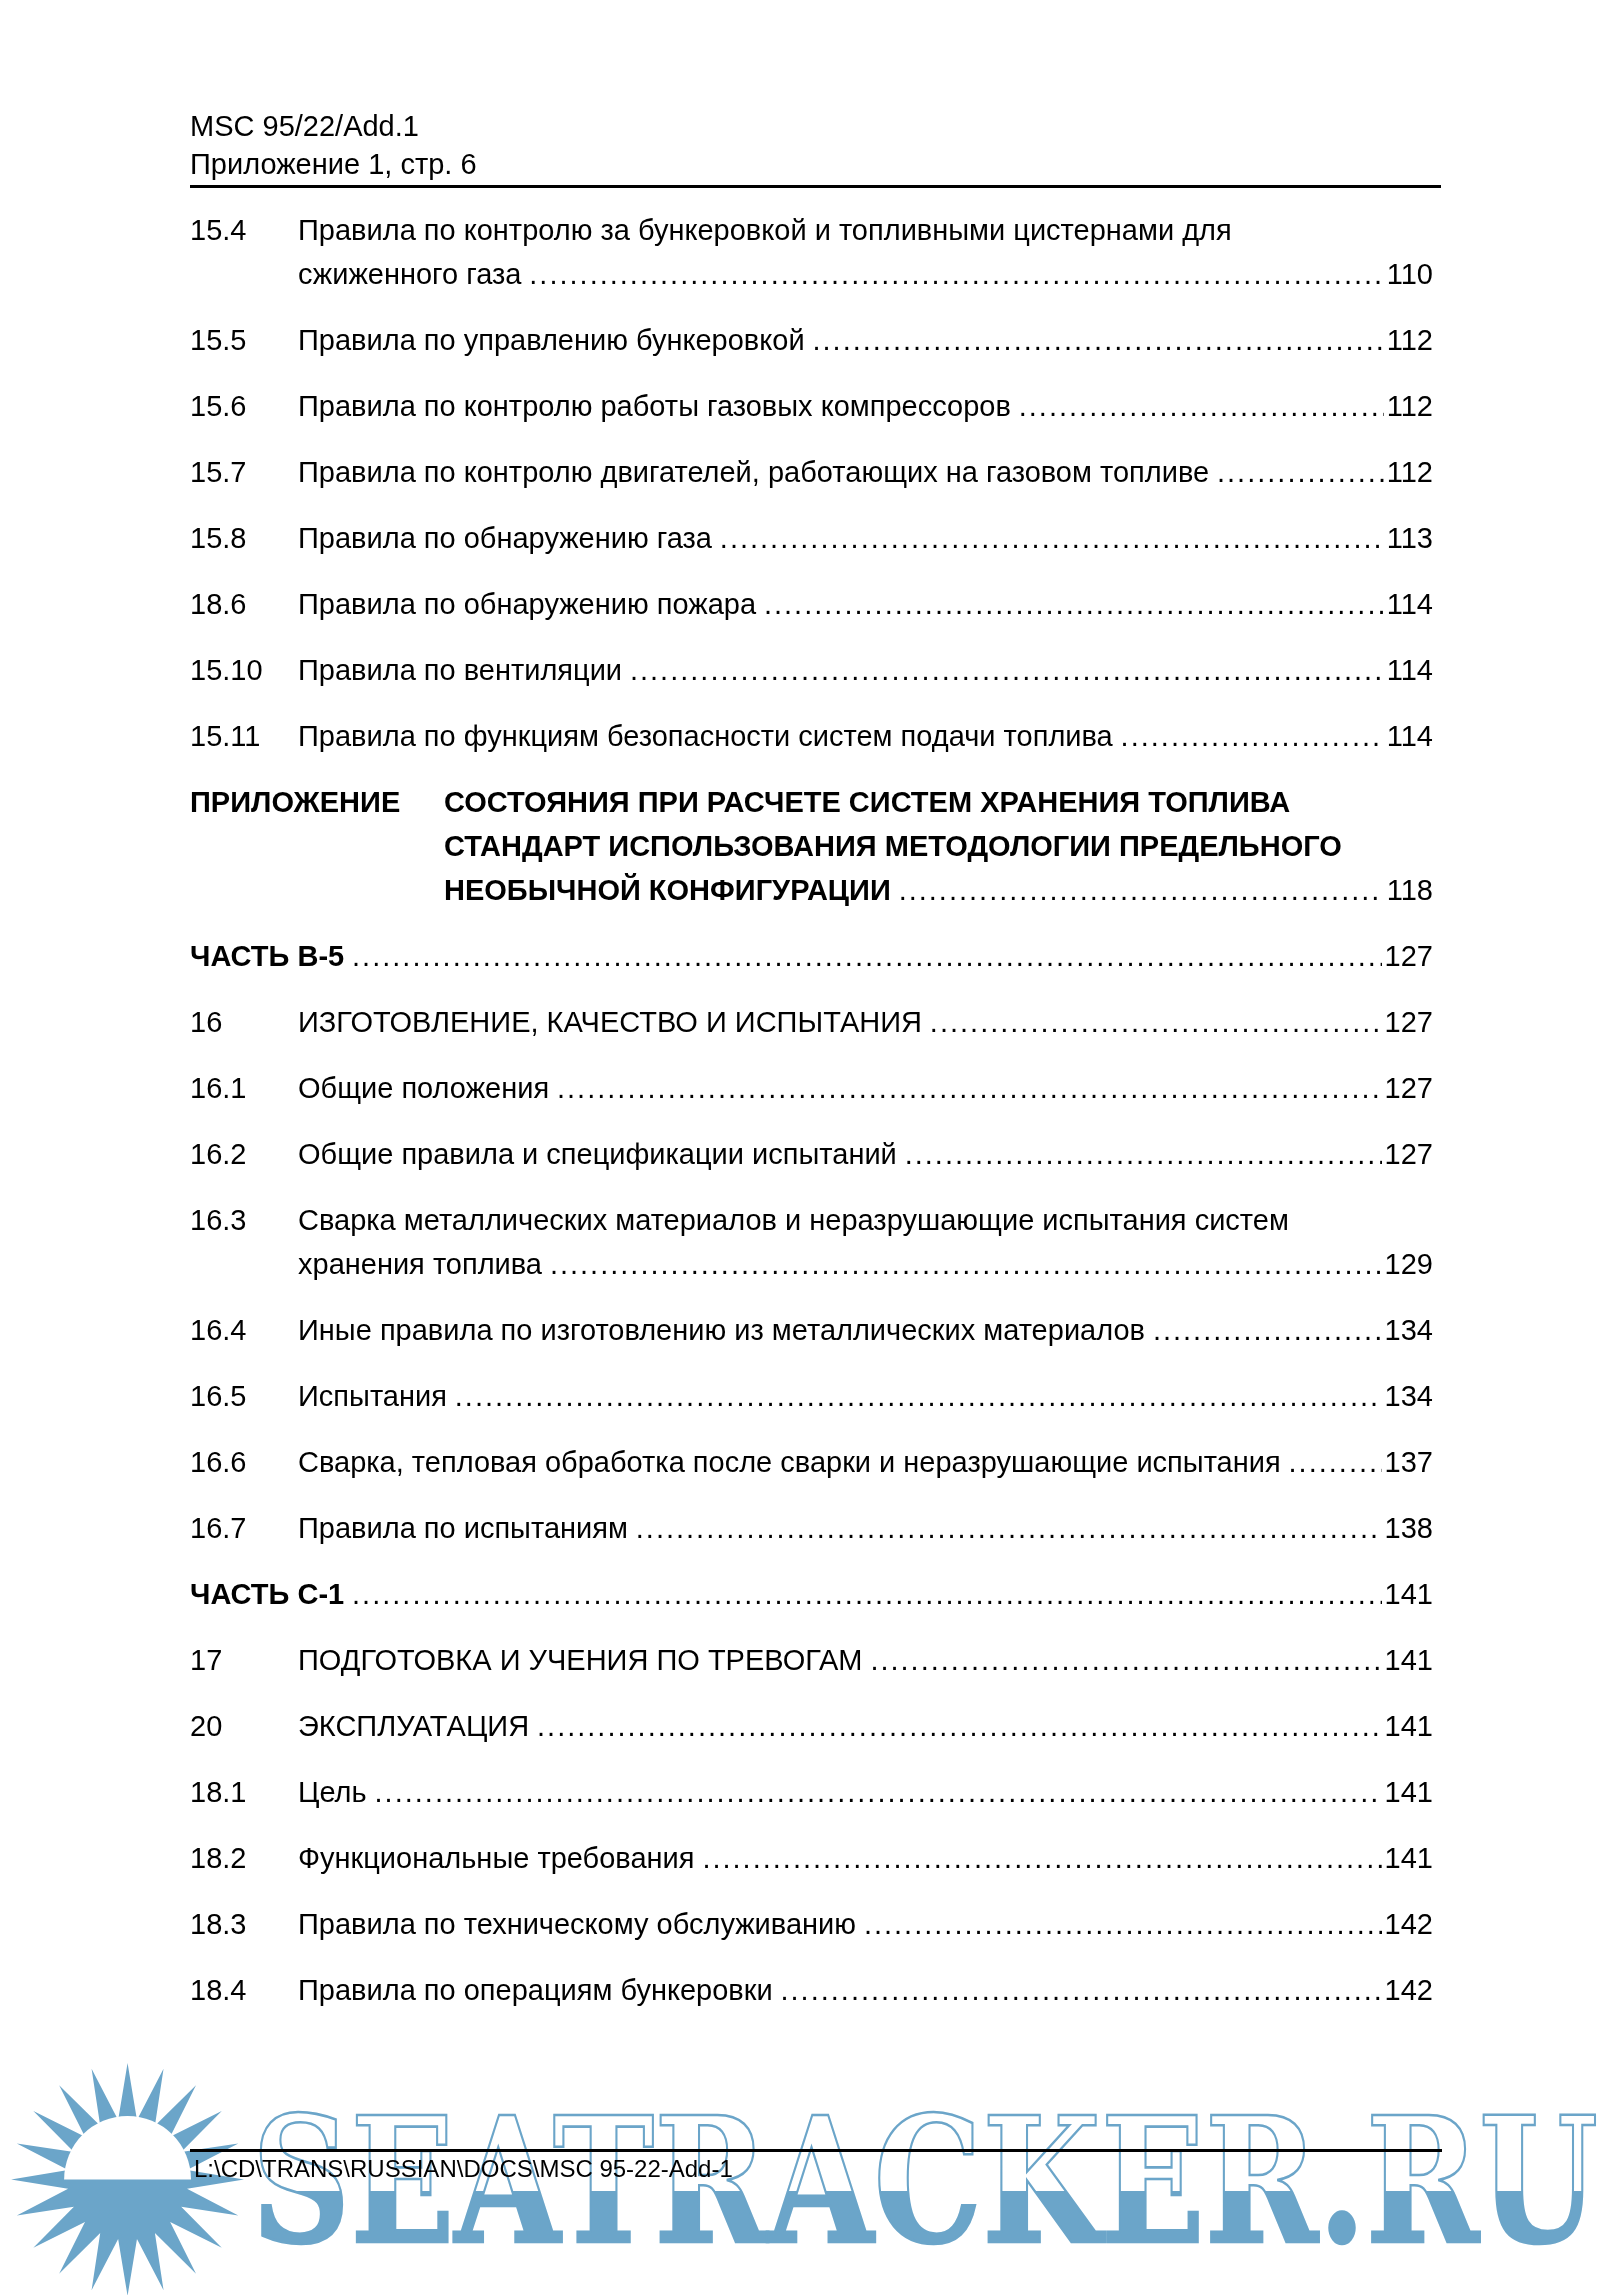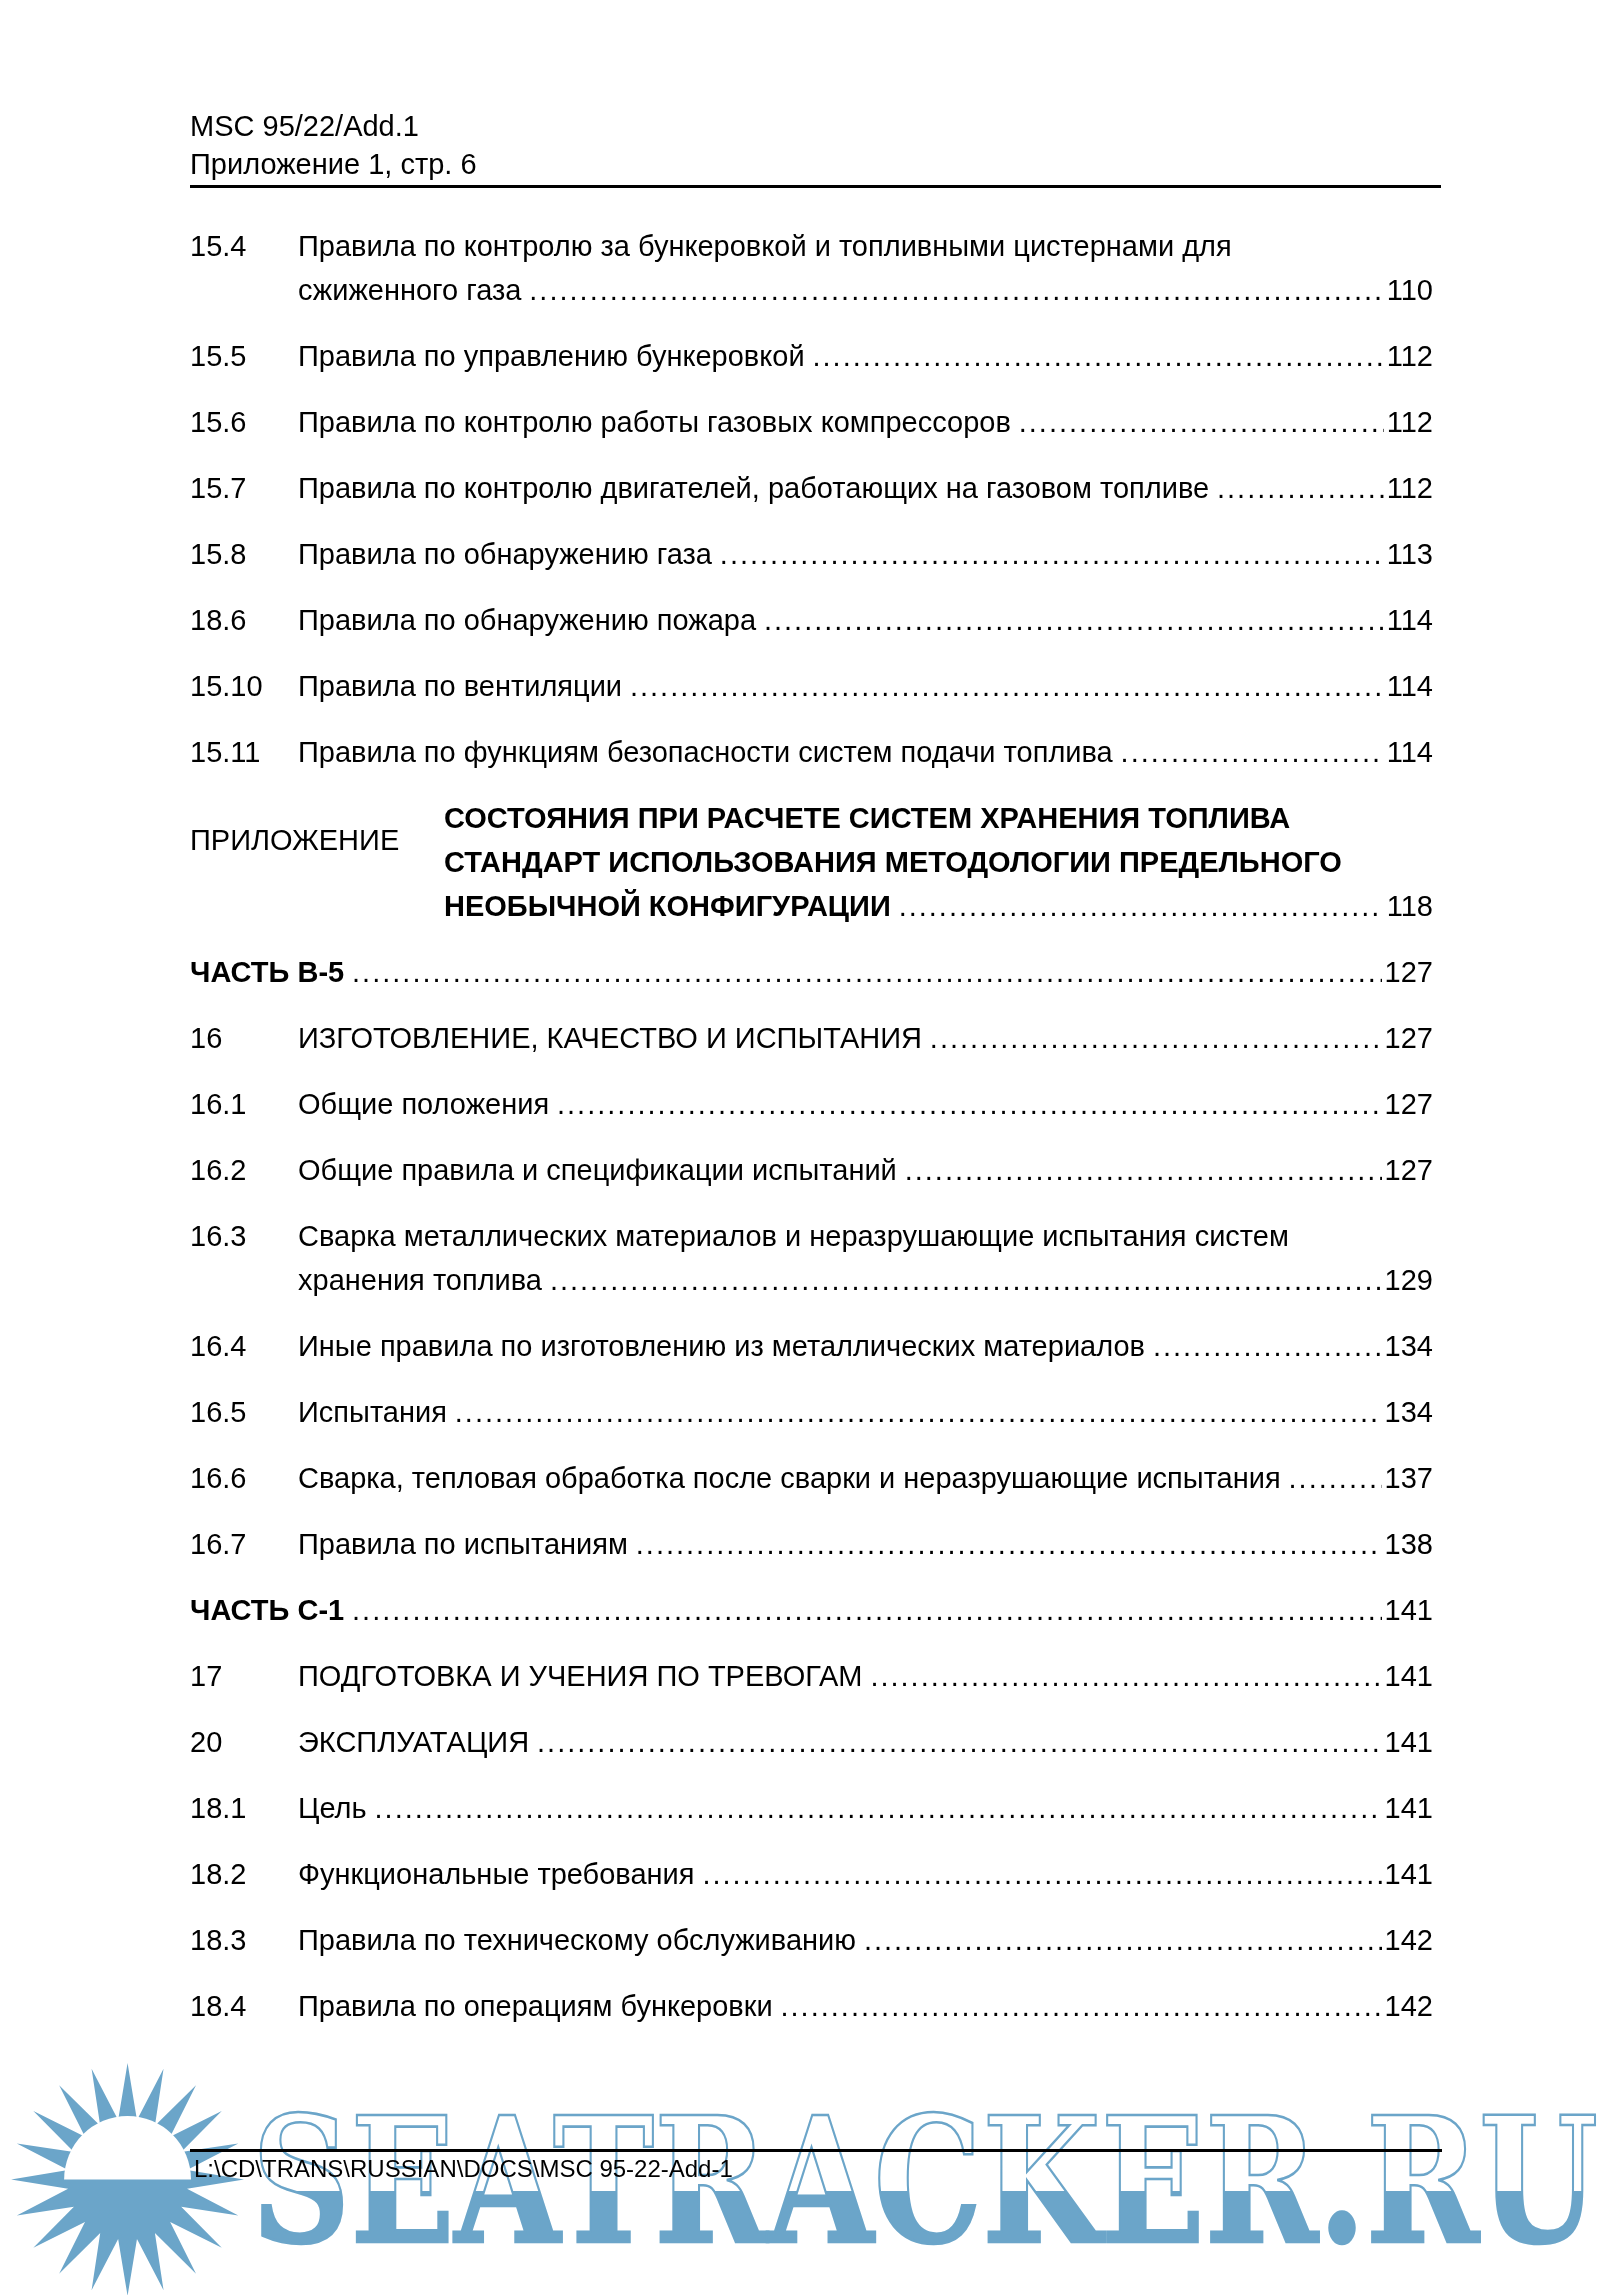--- a/index.html
+++ b/index.html
@@ -4,33 +4,33 @@
 <style>
   html,body{margin:0;padding:0;}
   body{
     position:relative;width:1623px;height:2295px;background:#ffffff;
     font-family:"Liberation Sans",sans-serif;color:#000;overflow:hidden;
   }
   
   .header{position:absolute;left:190px;top:107px;font-size:29px;line-height:38px;z-index:2;}
   .rule-top{position:absolute;left:190px;top:185px;width:1251px;height:3.3px;background:#000;z-index:2;}
   
-  .toc{position:absolute;left:190px;top:224px;width:1243px;font-size:29px;line-height:44px;z-index:2;}
+  .toc{position:absolute;left:190px;top:208px;width:1243px;font-size:29px;line-height:44px;z-index:2;}
   .toc-row{display:flex;margin-bottom:22px;}
   .toc-row.part{display:block;}
   .num{flex:0 0 108px;}
   .body{flex:1 1 auto;min-width:0;}
   .cont{white-space:nowrap;}
   .lastline{display:flex;align-items:baseline;}
   .t{white-space:nowrap;flex:0 0 auto;}
   .leader{flex:1 1 13px;min-width:13px;overflow:hidden;white-space:nowrap;margin:0 2.6px 0 7.9px;font-weight:normal;}
   .leader::after{content:"..................................................................................................................................................................";letter-spacing:2px;}
   .page{flex:0 0 auto;font-weight:normal;}
   .chapter .num,.chapter .t{font-weight:normal;}
-  .appendix .num{flex-basis:254px;font-weight:normal;margin-top:22px;}
+  .appendix .num{flex-basis:254px;font-weight:bold;}
   .appendix .cont,.appendix .t{font-weight:bold;}
   .part .part-label{font-weight:bold;white-space:nowrap;}
   
   .wm-layer{position:absolute;left:0;top:2055px;width:1623px;height:241px;z-index:1;}
   
   .rule-bottom{position:absolute;left:190px;top:2149px;width:1252px;height:2.6px;background:#000;z-index:3;}
   .footer-path{position:absolute;left:194px;top:2154px;font-size:24px;line-height:29px;z-index:3;}
 </style>
 </head>
 <body>

